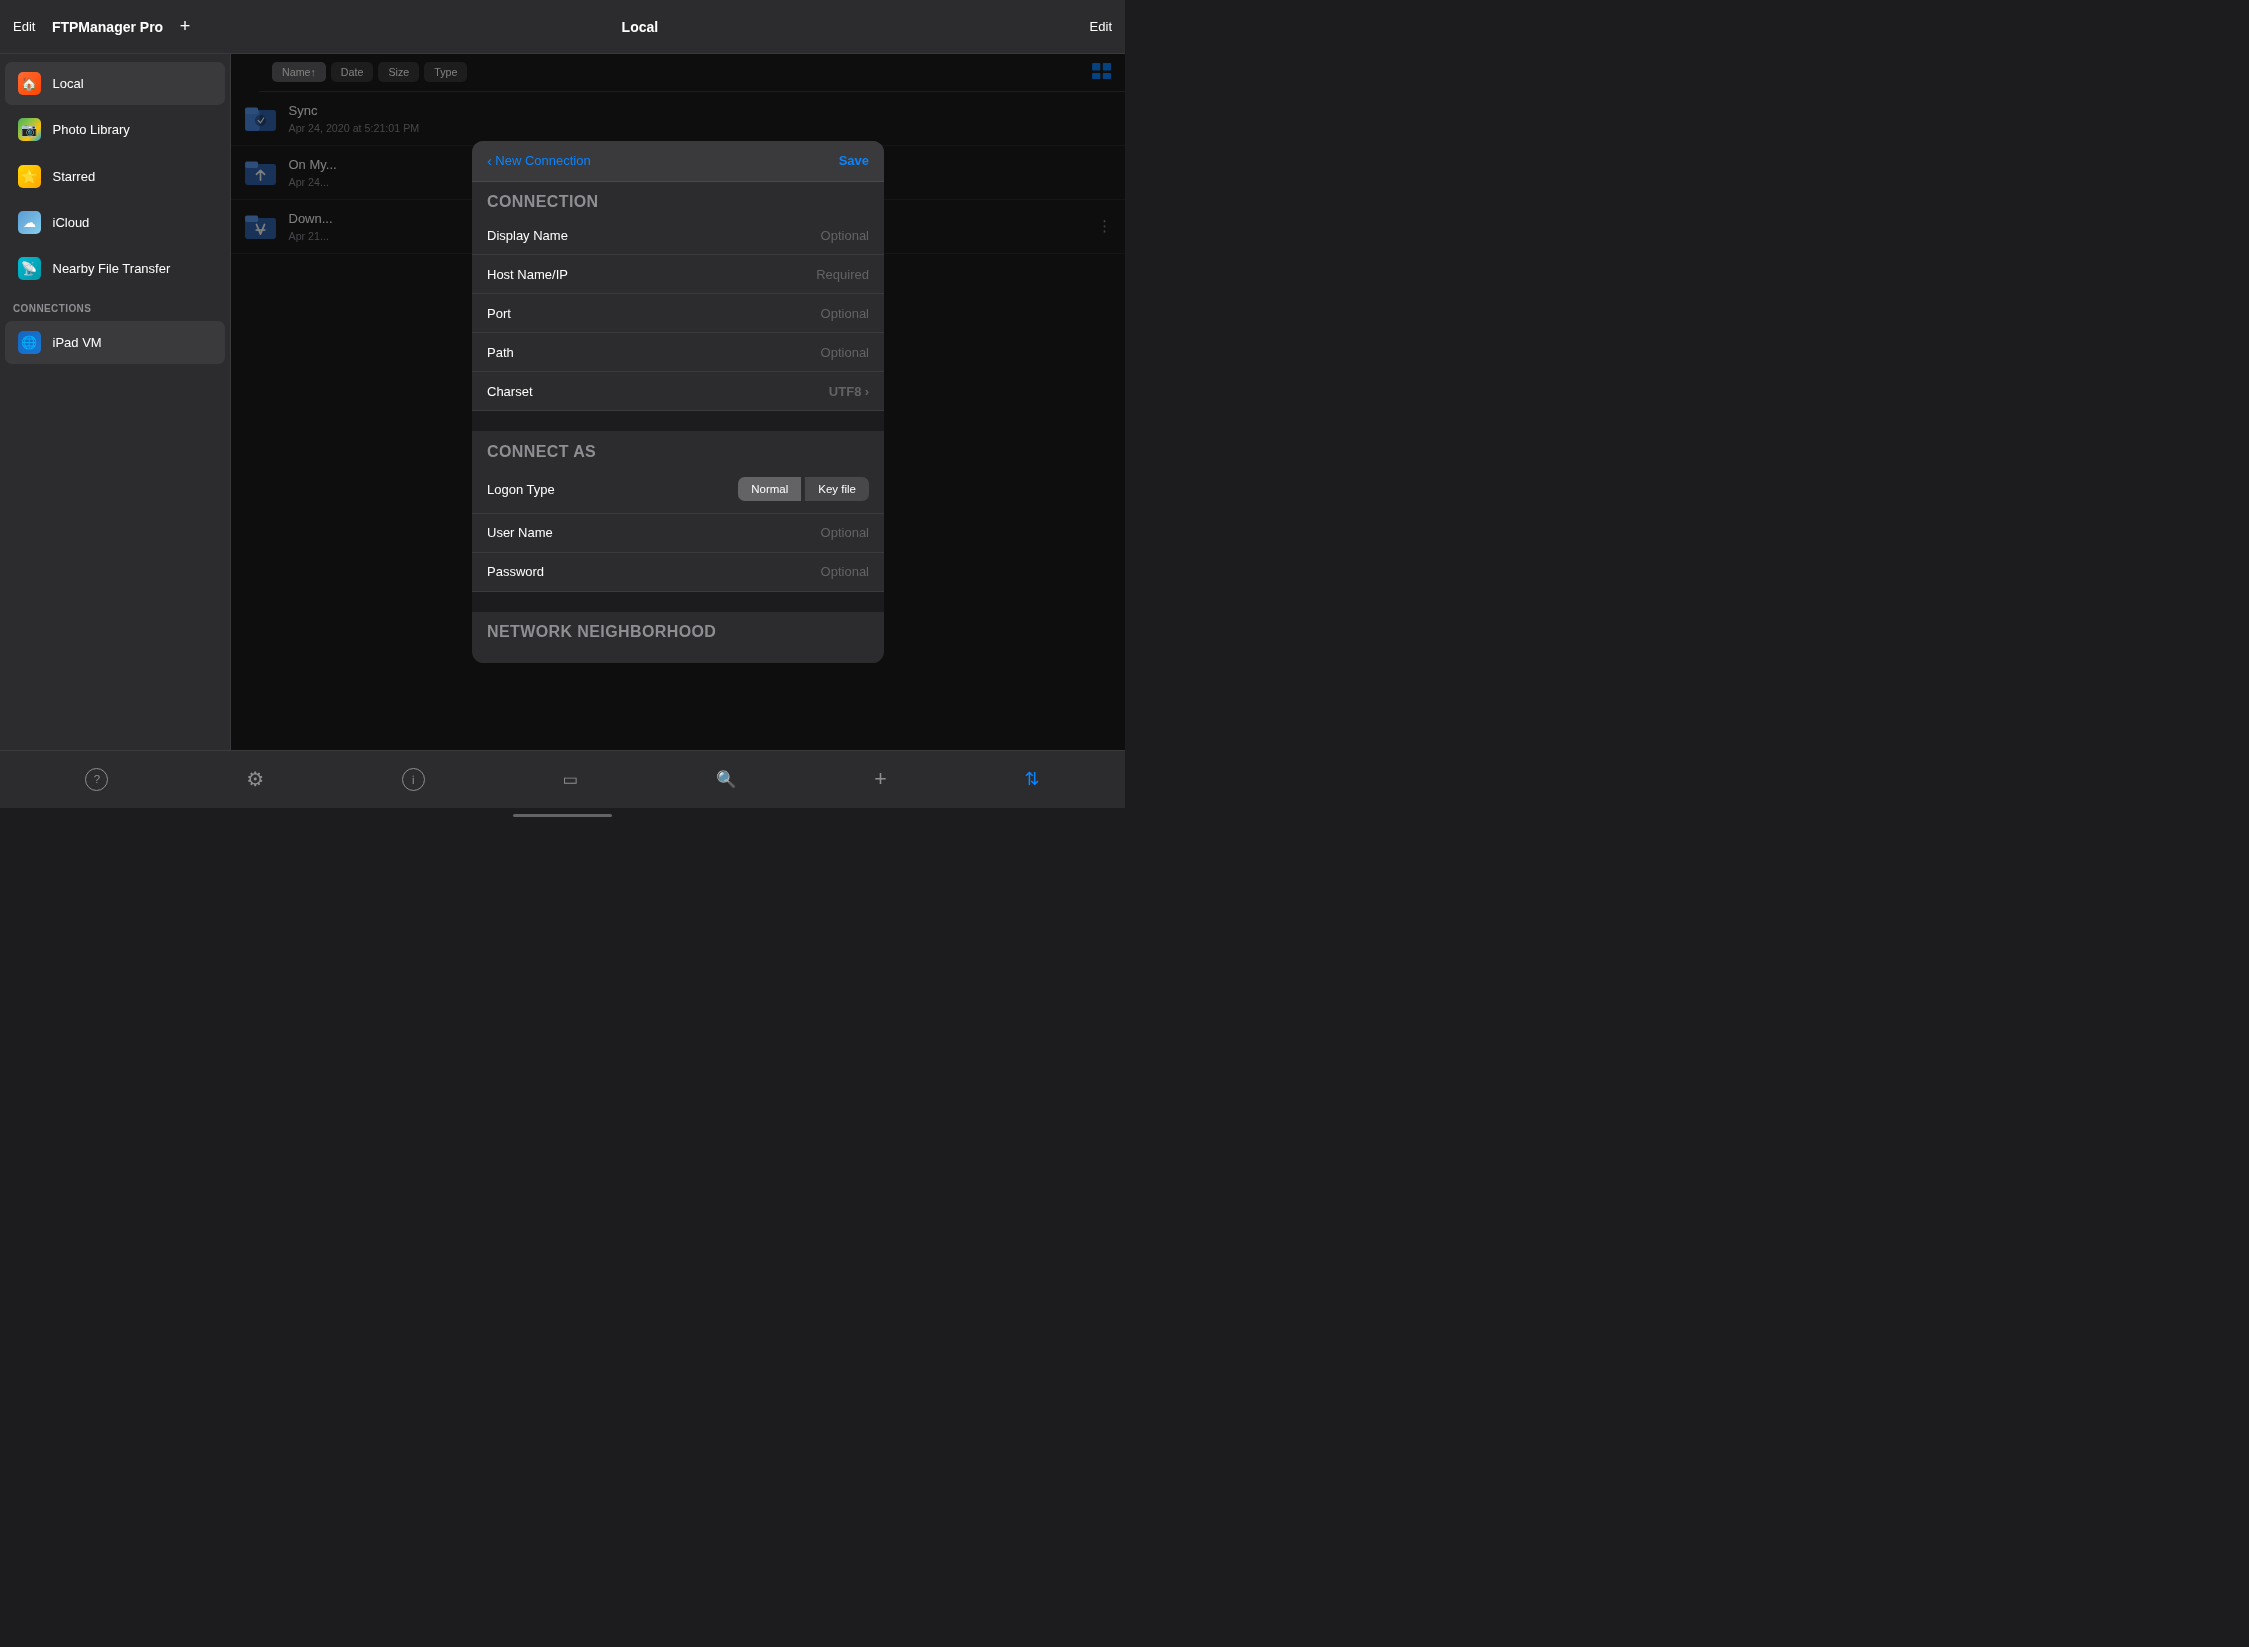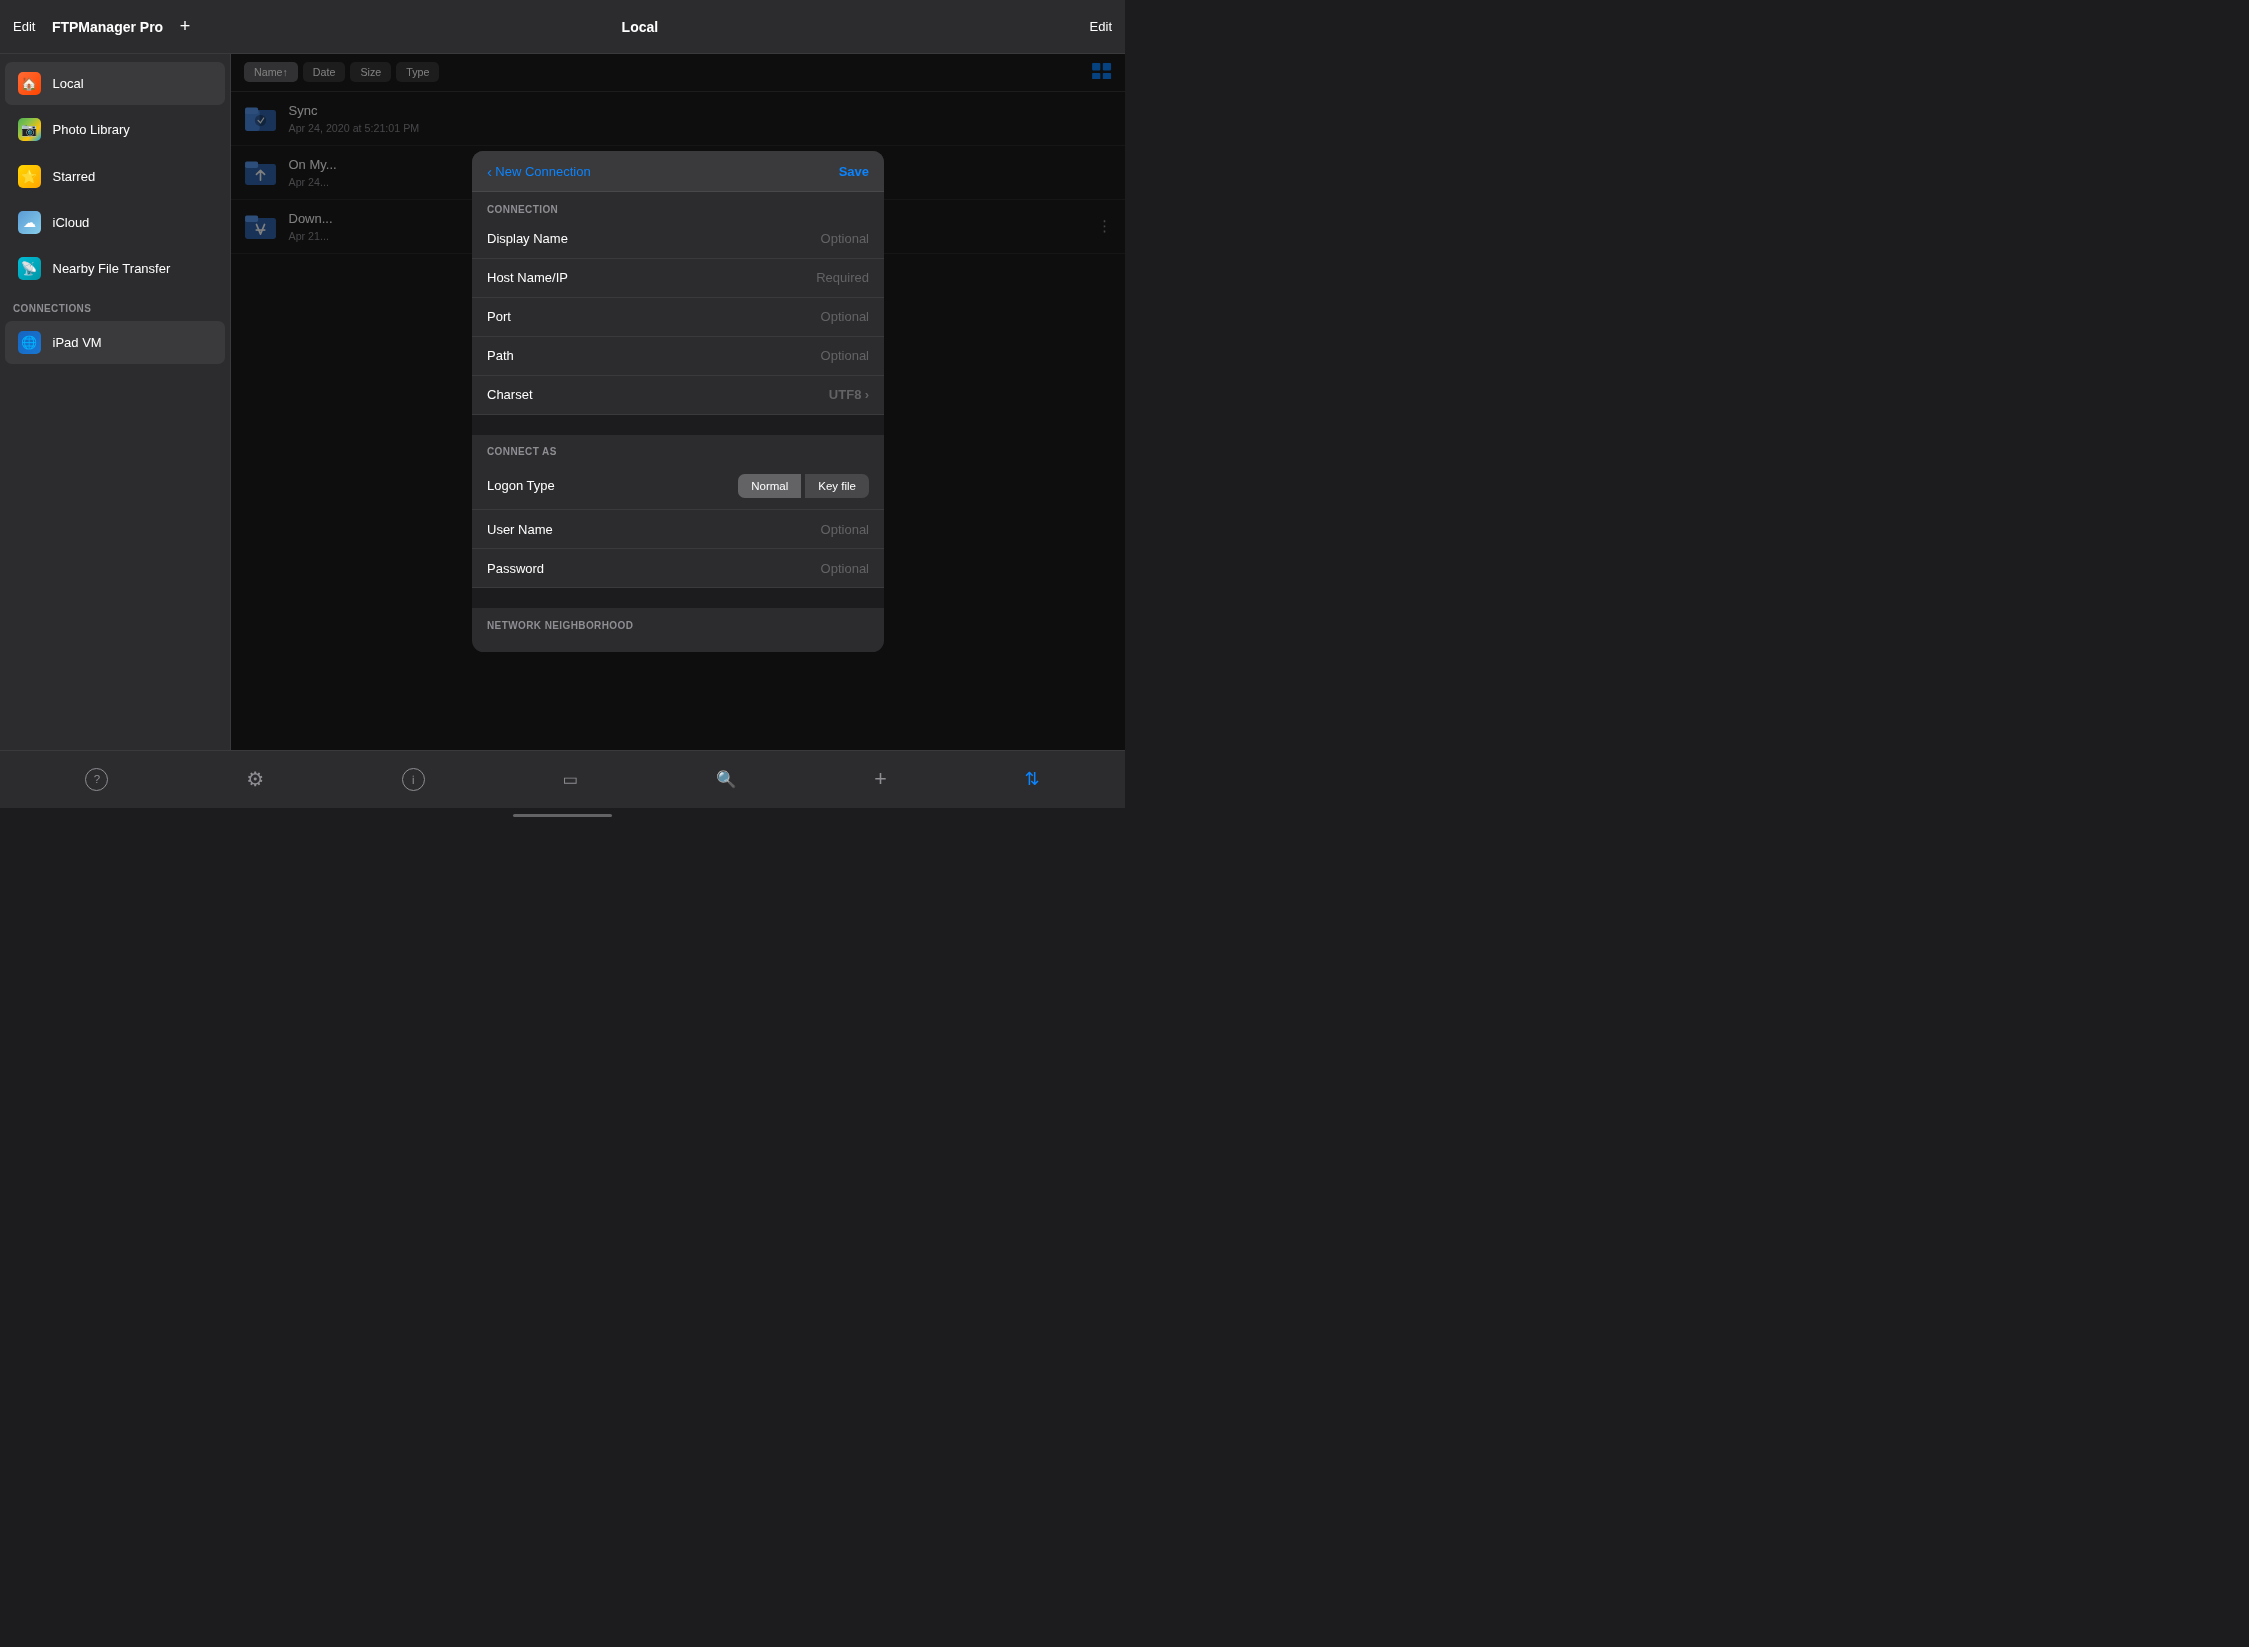--- a/index.html
+++ b/index.html
@@ -121,20 +121,21 @@
       flex-direction: column;
       position: relative;
     }
 
     .sort-bar {
       display: flex;
       align-items: center;
       padding: 8.2px 13px;
       gap: 5px;
       border-bottom: 0.8px solid #3a3a3c;
+      margin-left: 28px;
     }
     .sort-btn {
       padding: 4.1px 10px;
       border-radius: 5px;
       font-size: 10.7px;
       cursor: pointer;
       color: #fff;
       background: #3a3a3c;
       border: none;
     }
@@ -266,21 +267,21 @@
     }
     .modal-save {
       color: #0a84ff;
       font-size: 13px;
       font-weight: 700;
       cursor: pointer;
     }
 
     .modal-section-header {
       padding: 11.5px 15px 5px 15px;
-      font-size: 10px;
+      font-size: 16px;
       color: #8e8e93;
       font-weight: 600;
       letter-spacing: 0.4px;
       text-transform: uppercase;
     }
 
     .modal-row {
       display: flex;
       align-items: center;
       justify-content: space-between;

